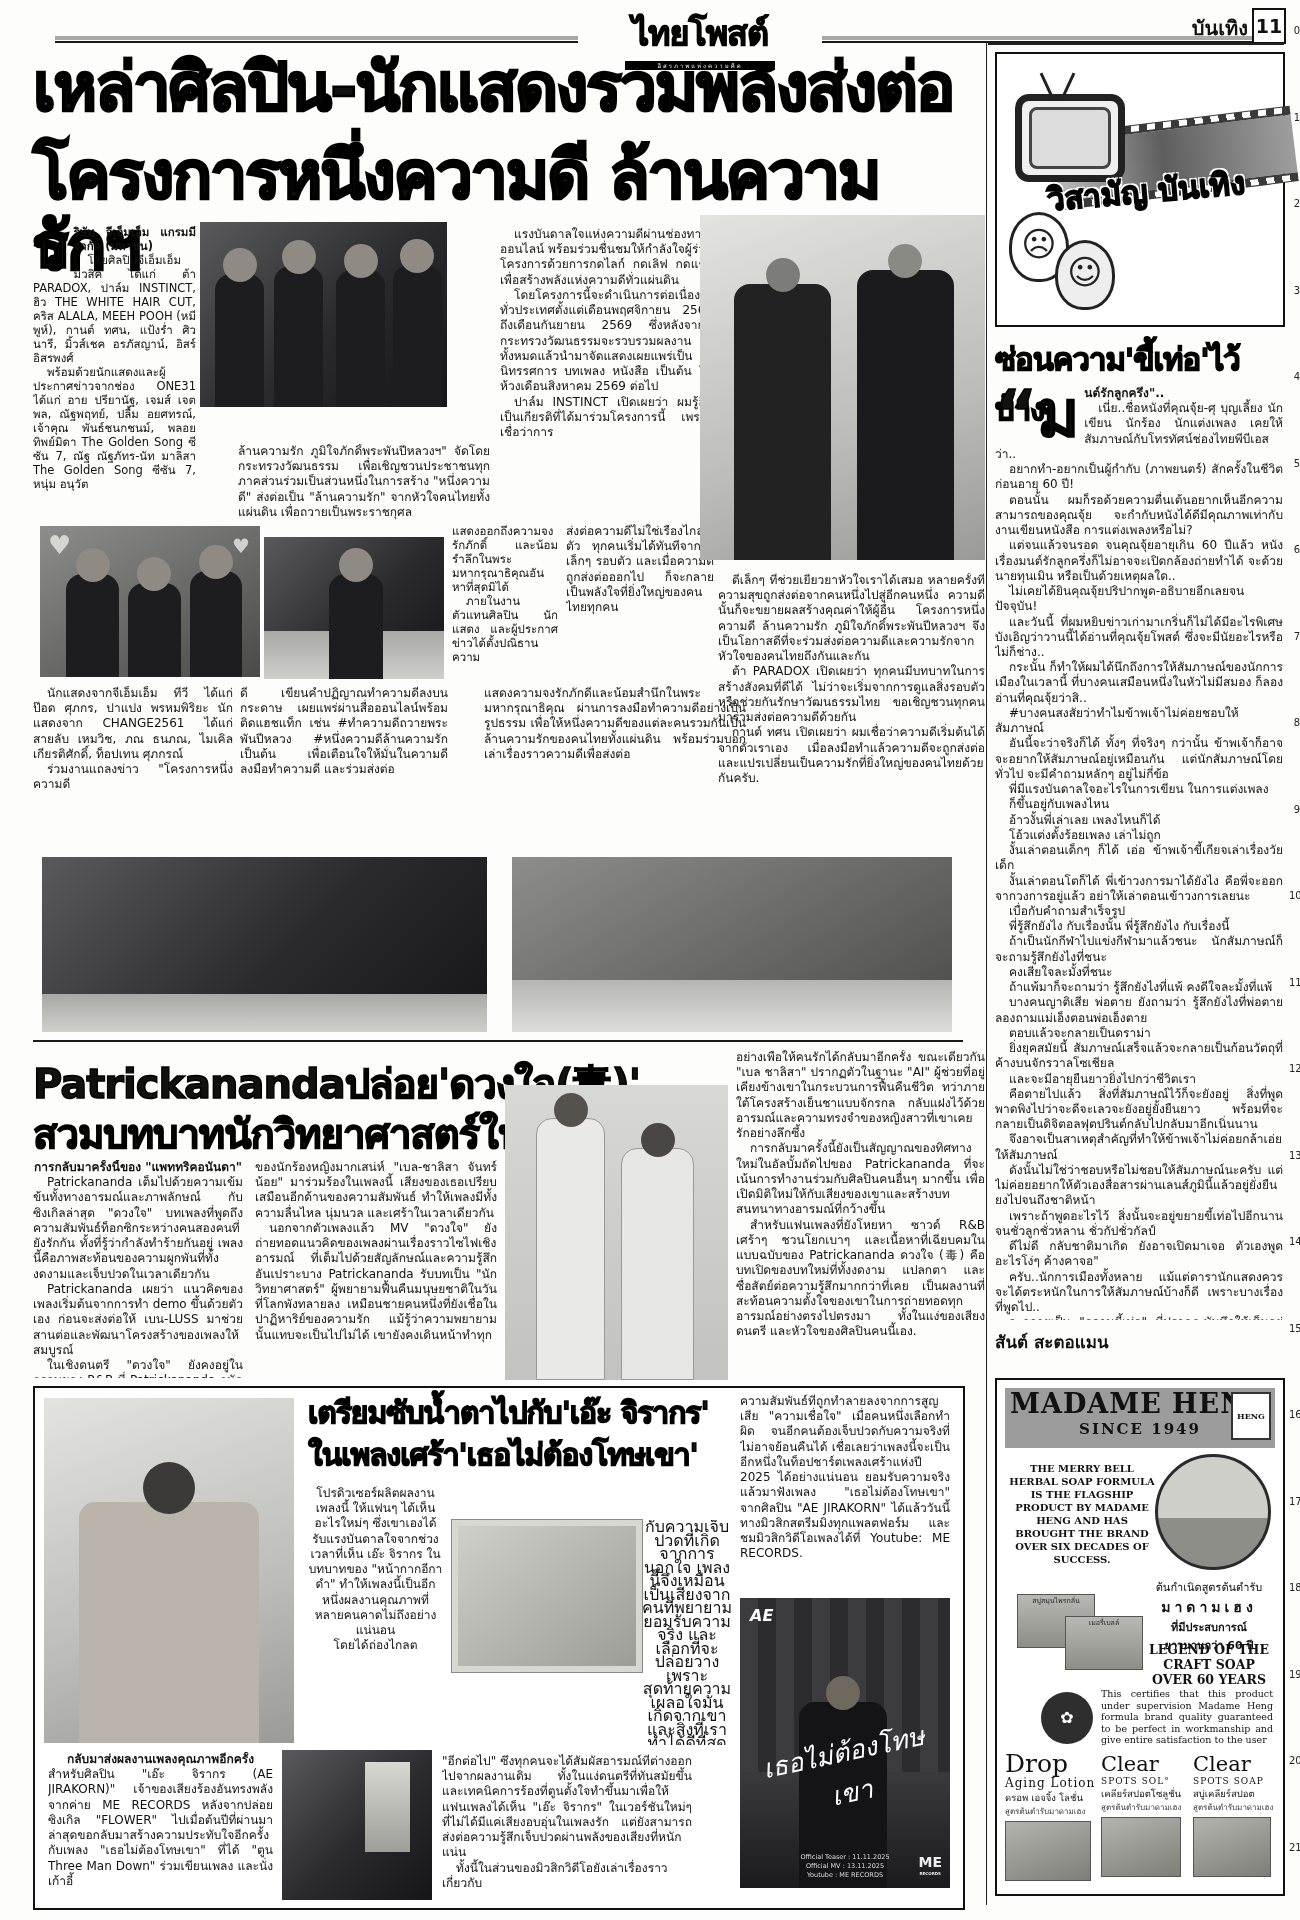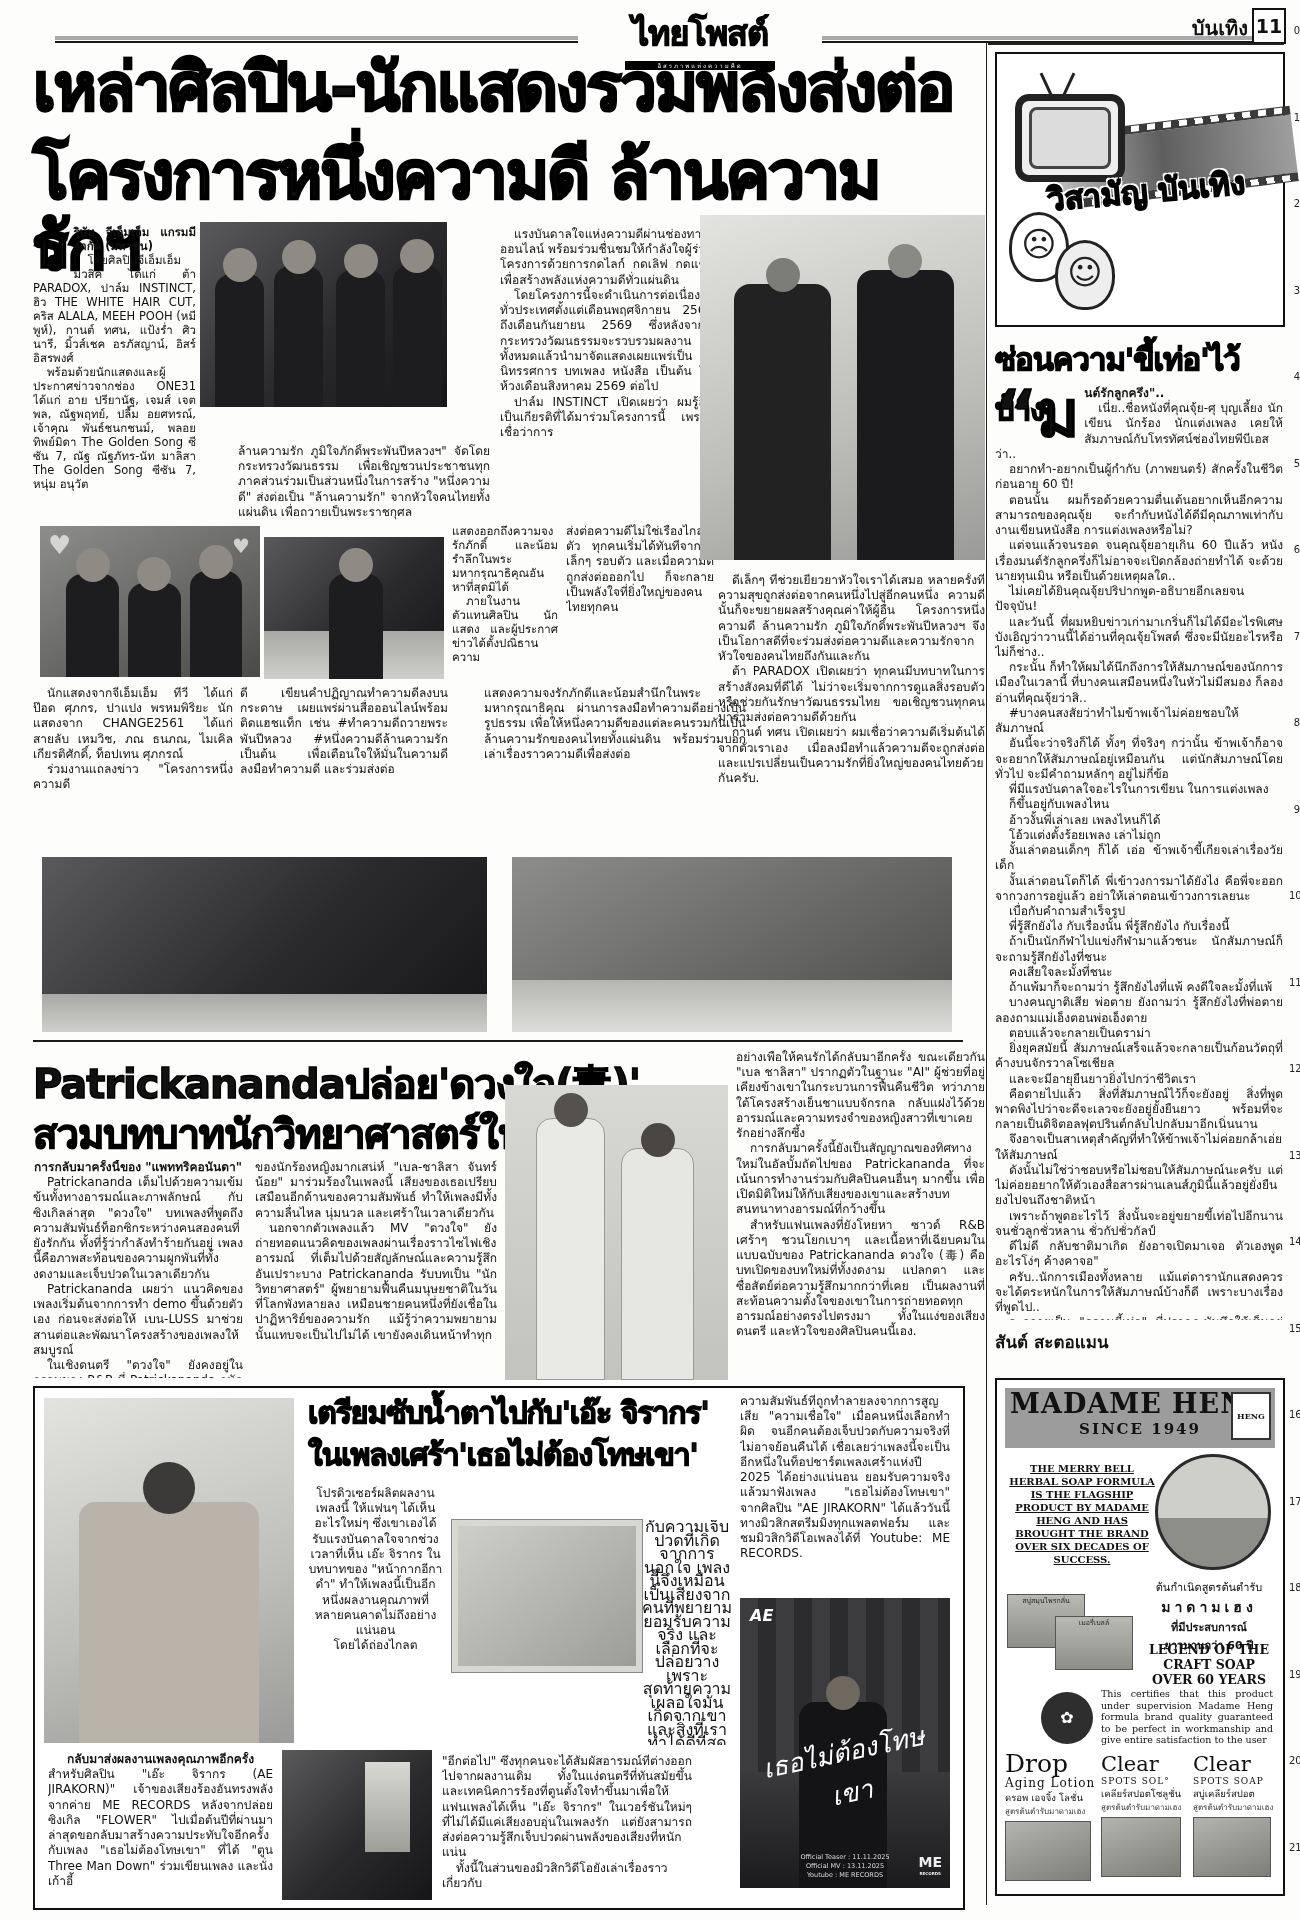--- a/index.html
+++ b/index.html
@@ -70,26 +70,26 @@
   #album .me{position:absolute;right:8px;bottom:8px;color:#eee;font-weight:bold;font-size:14px;line-height:12px;text-align:center;}
   #album .me small{display:block;font-size:4px;}
   
   #ad-box{left:995px;top:1378px;width:286px;height:514px;}
   .serif{font-family:"DejaVu Serif","Liberation Serif",serif;}
   #ad-band{position:absolute;left:8px;top:8px;right:8px;height:60px;background:#9c9c9c;text-align:center;}
   #ad-band .l1{font-size:27px;font-weight:bold;letter-spacing:1px;line-height:32px;}
   #ad-band .l2{font-size:15px;font-weight:bold;letter-spacing:2px;}
   #ad-logo-sq{position:absolute;right:4px;top:4px;width:36px;height:44px;background:#fff;border:2px solid #333;
       font-size:8px;font-weight:bold;text-align:center;line-height:44px;}
-  #ad-merry{position:absolute;left:10px;top:82px;width:150px;font-size:10px;line-height:13px;text-align:center;font-weight:bold;text-decoration:underline;}
+  #ad-merry{position:absolute;left:10px;top:82px;width:150px;font-size:10px;line-height:13px;text-align:center;font-weight:bold;}
   #ad-circle{position:absolute;right:12px;top:74px;width:110px;height:110px;border-radius:50%;border:3px solid #2a2a2a;
       background:linear-gradient(180deg,#cfcfca 0 55%,#8e8e89 55% 100%);}
   #ad-soap{position:absolute;left:10px;top:206px;width:132px;height:84px;}
   .soapbox{position:absolute;background:linear-gradient(180deg,#b9b9b4,#8e8e89);border:1px solid #555;
-      font-size:7px;text-align:center;color:#222;}
+      font-size:7px;text-align:center;color:#222;margin-left:10px;}
   #ad-origin{position:absolute;right:8px;top:198px;width:132px;text-align:center;}
   #ad-origin .o1{font-size:11px;font-weight:normal;}
   #ad-origin .o2{font-size:14px;font-weight:bold;letter-spacing:4px;}
   #ad-origin .o3,#ad-origin .o4{font-size:11px;font-weight:bold;}
   #ad-legend{position:absolute;right:8px;top:262px;width:132px;font-size:12.5px;font-weight:bold;text-align:center;line-height:15px;}
   #ad-seal{position:absolute;left:44px;top:312px;width:52px;height:52px;border-radius:50%;background:#2e2e2e;color:#fff;
       font-size:16px;text-align:center;line-height:52px;}
   #ad-cert{position:absolute;left:104px;top:308px;width:172px;font-size:9.5px;line-height:11.5px;text-align:justify;}
   .ad-prod{position:absolute;top:372px;text-align:left;}
   .ad-prod .n1{font-size:25px;line-height:24px;}

